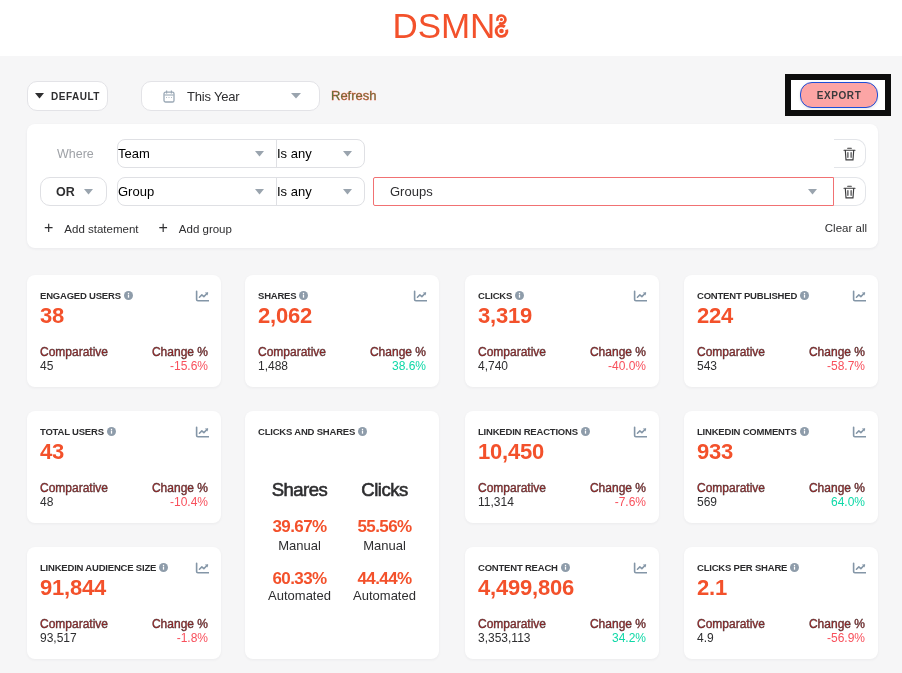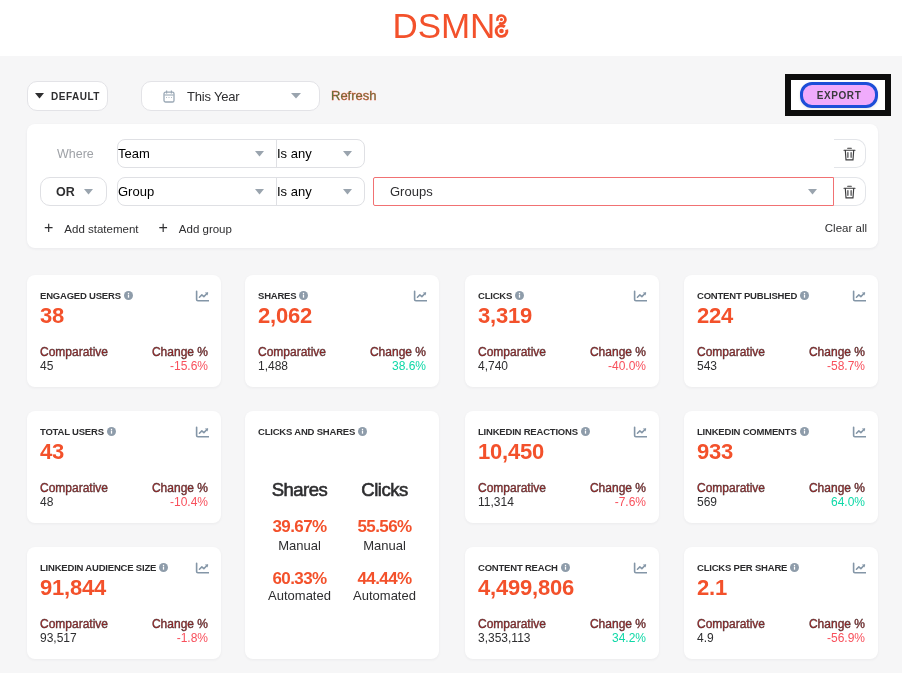--- a/index.html
+++ b/index.html
@@ -12,21 +12,21 @@
 .toolbar { position:absolute; left:0; top:81px; width:902px; height:30px; }
 .btn { background:#fff; border:1px solid #e3e3e7; border-radius:10px; display:flex; align-items:center; color:#2e2e30; }
 .default-btn { position:absolute; left:27px; top:0; width:81px; height:30px; justify-content:center; font-size:10px; font-weight:bold; letter-spacing:.5px; }
 .default-btn .car { margin-right:7px; }
 .year-btn { position:absolute; left:121px; top:0; width:179px; height:30px; font-size:13px; font-weight:normal; letter-spacing:-0.2px;margin-left:20px; }
 .year-btn .cal { margin-left:21px; }
 .year-btn .txt { margin-left:12px; }
 .year-btn .car { position:absolute; right:18px; }
 .refresh { position:absolute; left:331px; top:7px; font-size:13px; color:#15803d; font-weight:normal; -webkit-text-stroke:0.4px #f34b30; }
 .export-frame { position:absolute; left:785px; top:-7px; width:106px; height:42px; border:6px solid #0d0d0d; background:#fff; }
-.export-btn { position:absolute; left:9px; top:2px; width:78px; height:26px; background:#f0abfc; border:3px solid #1d4ed8; border-radius:12px; box-shadow:0 1px 3px rgba(0,0,0,.1); display:flex; align-items:center; justify-content:center; font-size:10px; font-weight:bold; letter-spacing:.6px; color:#3a3a3c; }
+.export-btn { position:absolute; left:9px; top:2px; width:78px; height:26px; background:#fca5a5; border:1px solid #1d4ed8; border-radius:12px; box-shadow:0 1px 3px rgba(0,0,0,.1); display:flex; align-items:center; justify-content:center; font-size:10px; font-weight:bold; letter-spacing:.6px; color:#3a3a3c; }
 
 
 .filter-card { position:absolute; left:27px; top:124px; width:851px; height:124px; background:#fff; border-radius:8px; box-shadow:0 1px 3px rgba(30,30,60,.06); }
 .where { position:absolute; left:30px; top:23px; font-size:12.5px; color:#9fa2a7; }
 .sel-group { position:absolute; left:90px; top:15px; width:248px; height:29px; border:1px solid #dfe0e4; border-radius:8px; background:#fff; display:flex; }
 .sel-a { width:159px; position:relative; border-right:1px solid #dfe0e4; display:flex; align-items:center; }
 .sel-b { flex:1; position:relative; display:flex; align-items:center; }
 .sel-group .lbl { font-size:13px; color:#000000; font-weight:500; }
 .sel-group .car { position:absolute; right:12px; }
 .red-sel { position:absolute; left:346px; top:15px; width:461px; height:29px; border:1px solid #f17173; border-radius:2px 0 0 2px; background:#fff; display:flex; align-items:center; }

